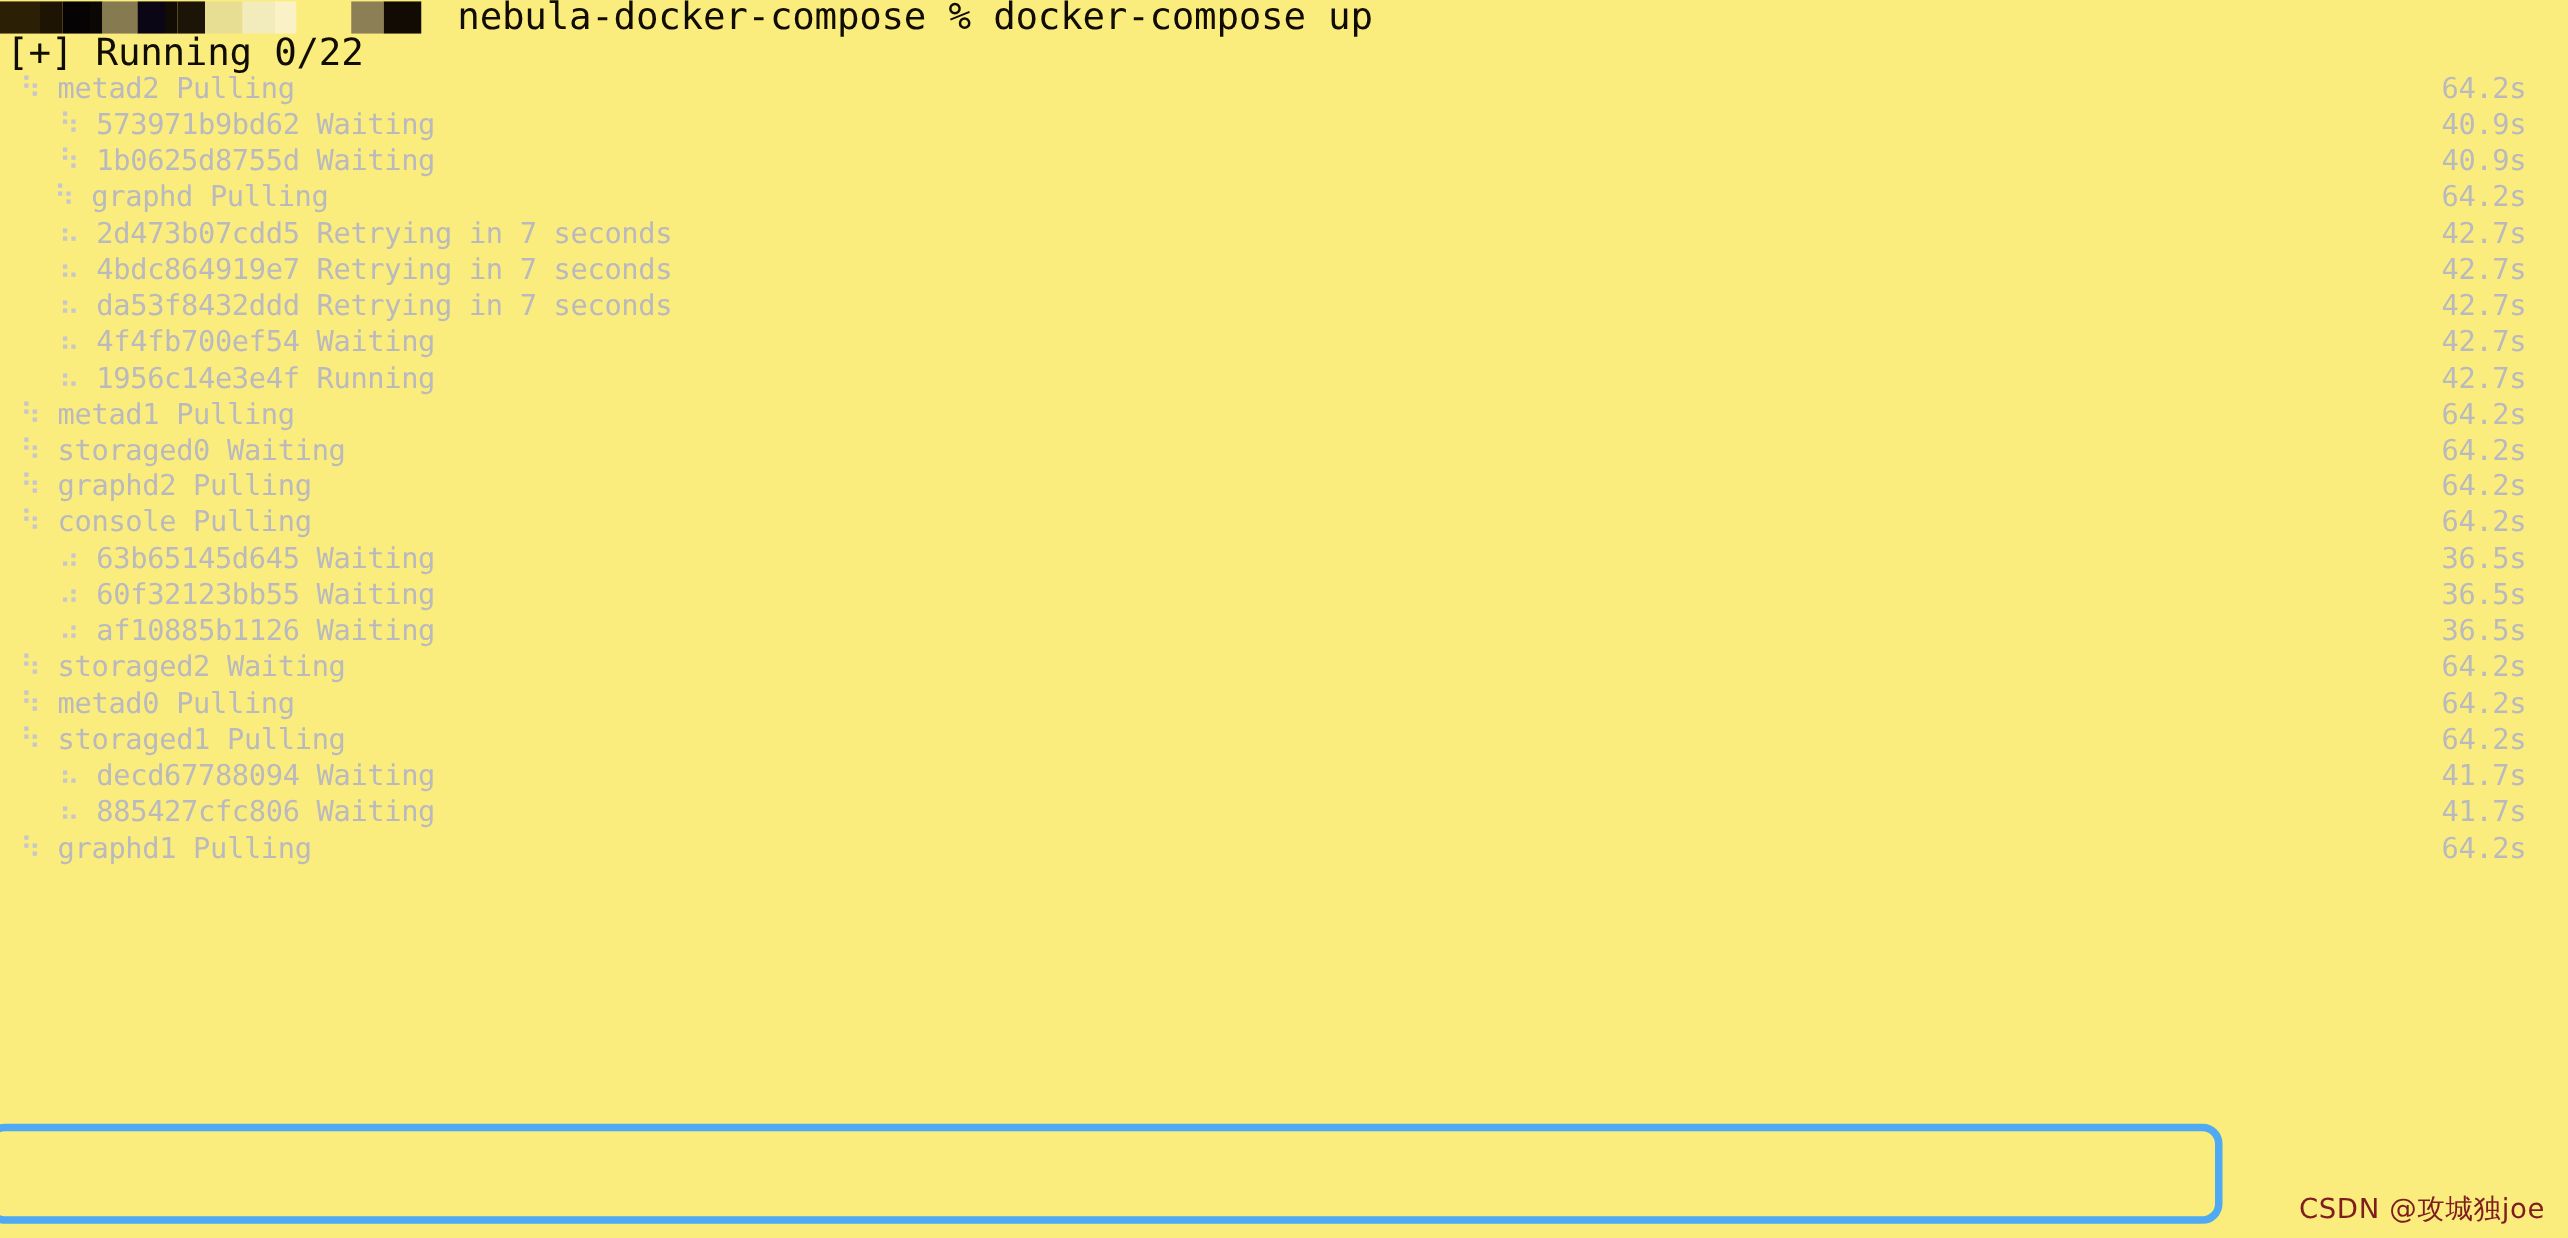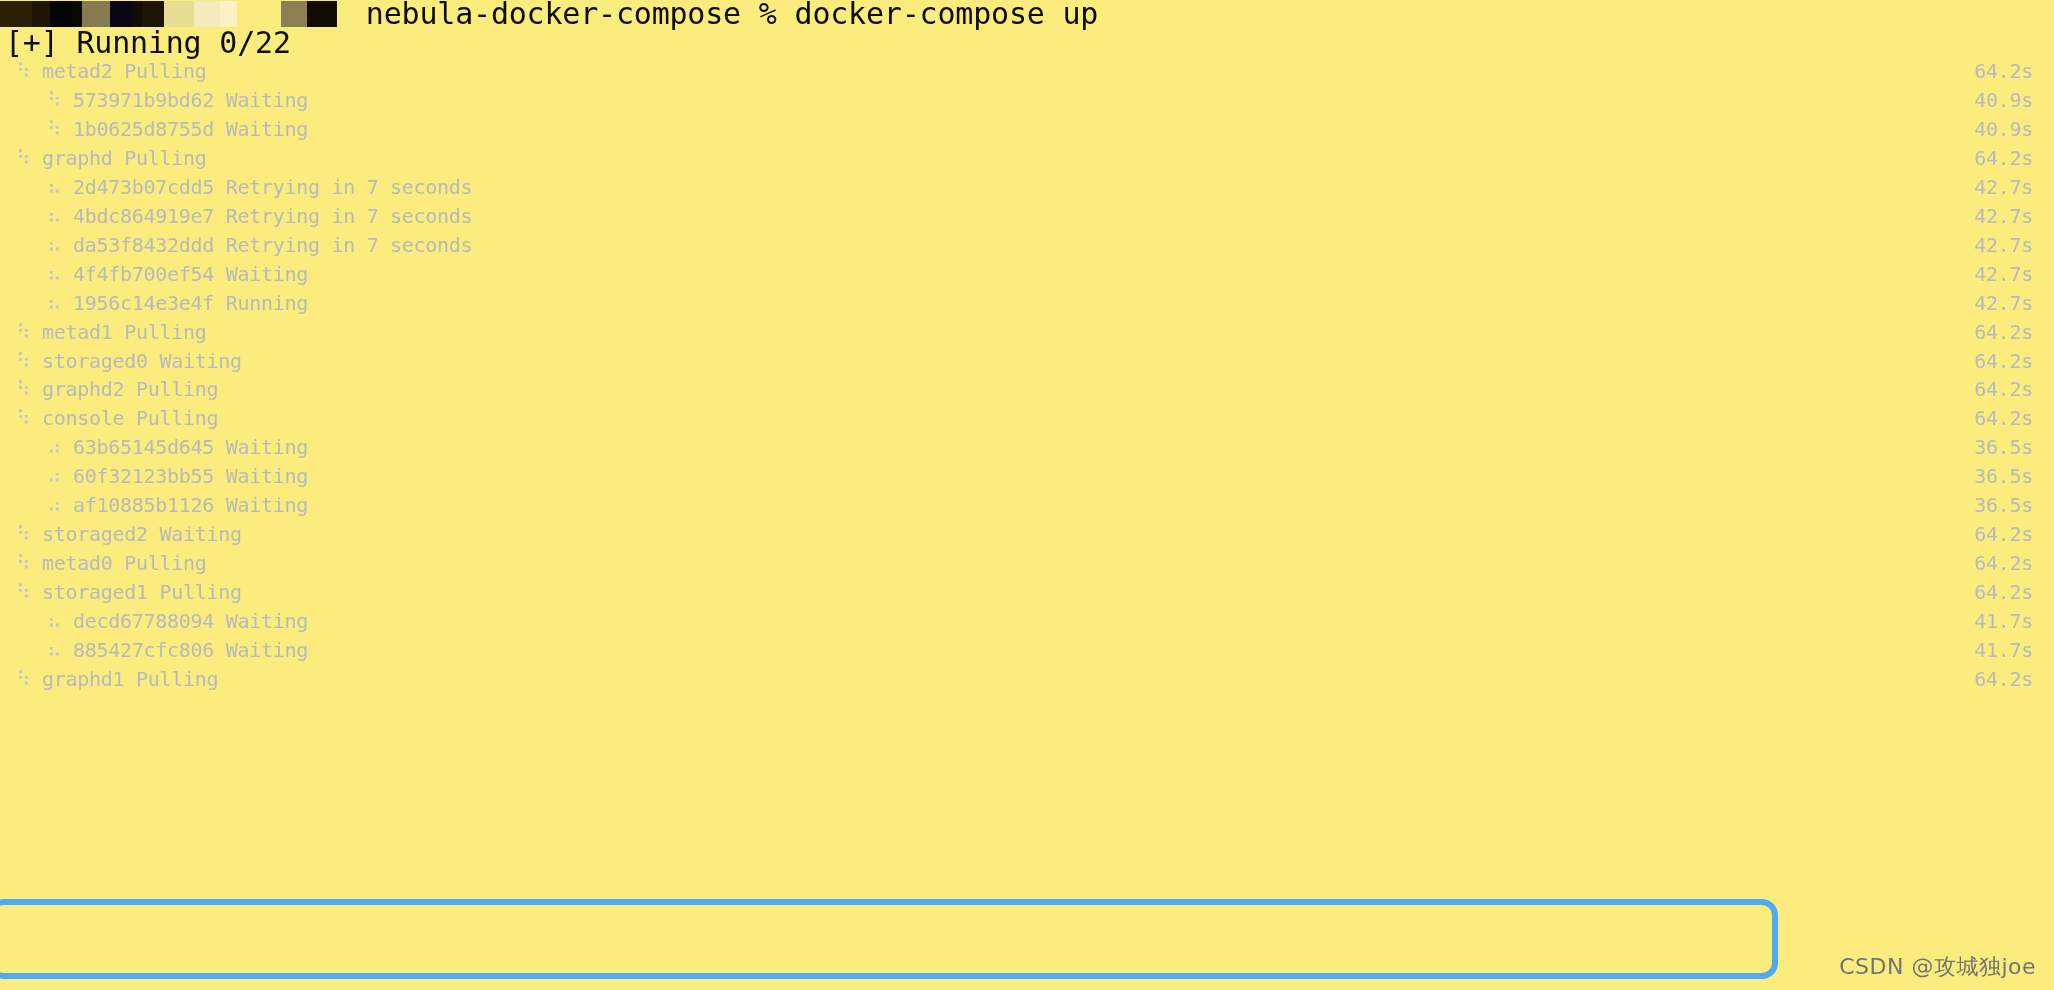--- a/index.html
+++ b/index.html
@@ -60,25 +60,25 @@
     line-height: 34px;
     white-space: pre;
     color: #100C00;
     letter-spacing: -0.2px;
   }
 
   
   .log-row {
     position: absolute;
     left: 0;
-    right: 0;
+    right: 12px;
     height: 29px;
     line-height: 29px;
     white-space: pre;
-    font-size: 20px;
+    font-size: 23px;
     color: #B9B9BE;
     letter-spacing: -0.3px;
   }
   .log-row .spin {
     display: inline-block;
     color: #C6C6CB;
   }
   .log-row .body {
     display: inline-block;
   }
@@ -119,41 +119,41 @@
     pointer-events: none;
   }
 
   
   .watermark {
     position: absolute;
     right: 18px;
     bottom: 8px;
     font-family: "DejaVu Sans", "Liberation Sans", sans-serif;
     font-size: 22px;
-    color: #737373;
+    color: #7f1d1d;
     letter-spacing: 0.5px;
     white-space: pre;
   }
 </style>
 </head>
 <body>
 
 <div id="terminal">
 
   <div class="prompt-line">
     <span class="redaction" id="redaction-mosaic" style="width: 340px;"><span style="left: 0px; width: 32px; background: rgb(43, 31, 5);"></span><span style="left: 32px; width: 18px; background: rgb(30, 20, 4);"></span><span style="left: 50px; width: 22px; background: rgb(5, 3, 3);"></span><span style="left: 72px; width: 10px; background: rgb(11, 7, 3);"></span><span style="left: 82px; width: 28px; background: rgb(134, 122, 81);"></span><span style="left: 110px; width: 22px; background: rgb(11, 6, 22);"></span><span style="left: 132px; width: 10px; background: rgb(18, 12, 5);"></span><span style="left: 142px; width: 22px; background: rgb(28, 20, 6);"></span><span style="left: 164px; width: 30px; background: rgb(231, 222, 148);"></span><span style="left: 194px; width: 26px; background: rgb(242, 235, 187);"></span><span style="left: 220px; width: 17px; background: rgb(250, 242, 198);"></span><span style="left: 281px; width: 26px; background: rgb(141, 127, 85);"></span><span style="left: 307px; width: 30px; background: rgb(18, 11, 3);"></span></span><span> nebula-docker-compose % docker-compose up</span>
   </div>
 
   <div class="running-line">[+] Running 0/22</div>
 
   <div id="log-container">
       <div class="log-row lvl-0" style="top: 57px;"><span class="spin">⠳</span><span class="body"> metad2 Pulling</span><span class="elapsed">64.2s</span></div>
       <div class="log-row lvl-1" style="top: 86px;"><span class="spin">⠳</span><span class="body"> 573971b9bd62 Waiting</span><span class="elapsed">40.9s</span></div>
       <div class="log-row lvl-1" style="top: 115px;"><span class="spin">⠳</span><span class="body"> 1b0625d8755d Waiting</span><span class="elapsed">40.9s</span></div>
-      <div class="log-row lvl-0" style="top: 144px;"><span class="spin">⠳</span><span class="body"> graphd Pulling</span><span class="elapsed">64.2s</span></div>
+      <div class="log-row lvl-0" style="top: 144px; margin-left: 27px;"><span class="spin">⠳</span><span class="body"> graphd Pulling</span><span class="elapsed">64.2s</span></div>
       <div class="log-row lvl-1" style="top: 173px;"><span class="spin">⠦</span><span class="body"> 2d473b07cdd5 Retrying in 7 seconds</span><span class="elapsed">42.7s</span></div>
       <div class="log-row lvl-1" style="top: 202px;"><span class="spin">⠦</span><span class="body"> 4bdc864919e7 Retrying in 7 seconds</span><span class="elapsed">42.7s</span></div>
       <div class="log-row lvl-1" style="top: 231px;"><span class="spin">⠦</span><span class="body"> da53f8432ddd Retrying in 7 seconds</span><span class="elapsed">42.7s</span></div>
       <div class="log-row lvl-1" style="top: 260px;"><span class="spin">⠦</span><span class="body"> 4f4fb700ef54 Waiting</span><span class="elapsed">42.7s</span></div>
       <div class="log-row lvl-1" style="top: 289px;"><span class="spin">⠦</span><span class="body"> 1956c14e3e4f Running</span><span class="elapsed">42.7s</span></div>
       <div class="log-row lvl-0" style="top: 318px;"><span class="spin">⠳</span><span class="body"> metad1 Pulling</span><span class="elapsed">64.2s</span></div>
       <div class="log-row lvl-0" style="top: 347px;"><span class="spin">⠳</span><span class="body"> storaged0 Waiting</span><span class="elapsed">64.2s</span></div>
       <div class="log-row lvl-0" style="top: 375px;"><span class="spin">⠳</span><span class="body"> graphd2 Pulling</span><span class="elapsed">64.2s</span></div>
       <div class="log-row lvl-0" style="top: 404px;"><span class="spin">⠳</span><span class="body"> console Pulling</span><span class="elapsed">64.2s</span></div>
       <div class="log-row lvl-1" style="top: 433px;"><span class="spin">⠴</span><span class="body"> 63b65145d645 Waiting</span><span class="elapsed">36.5s</span></div>

